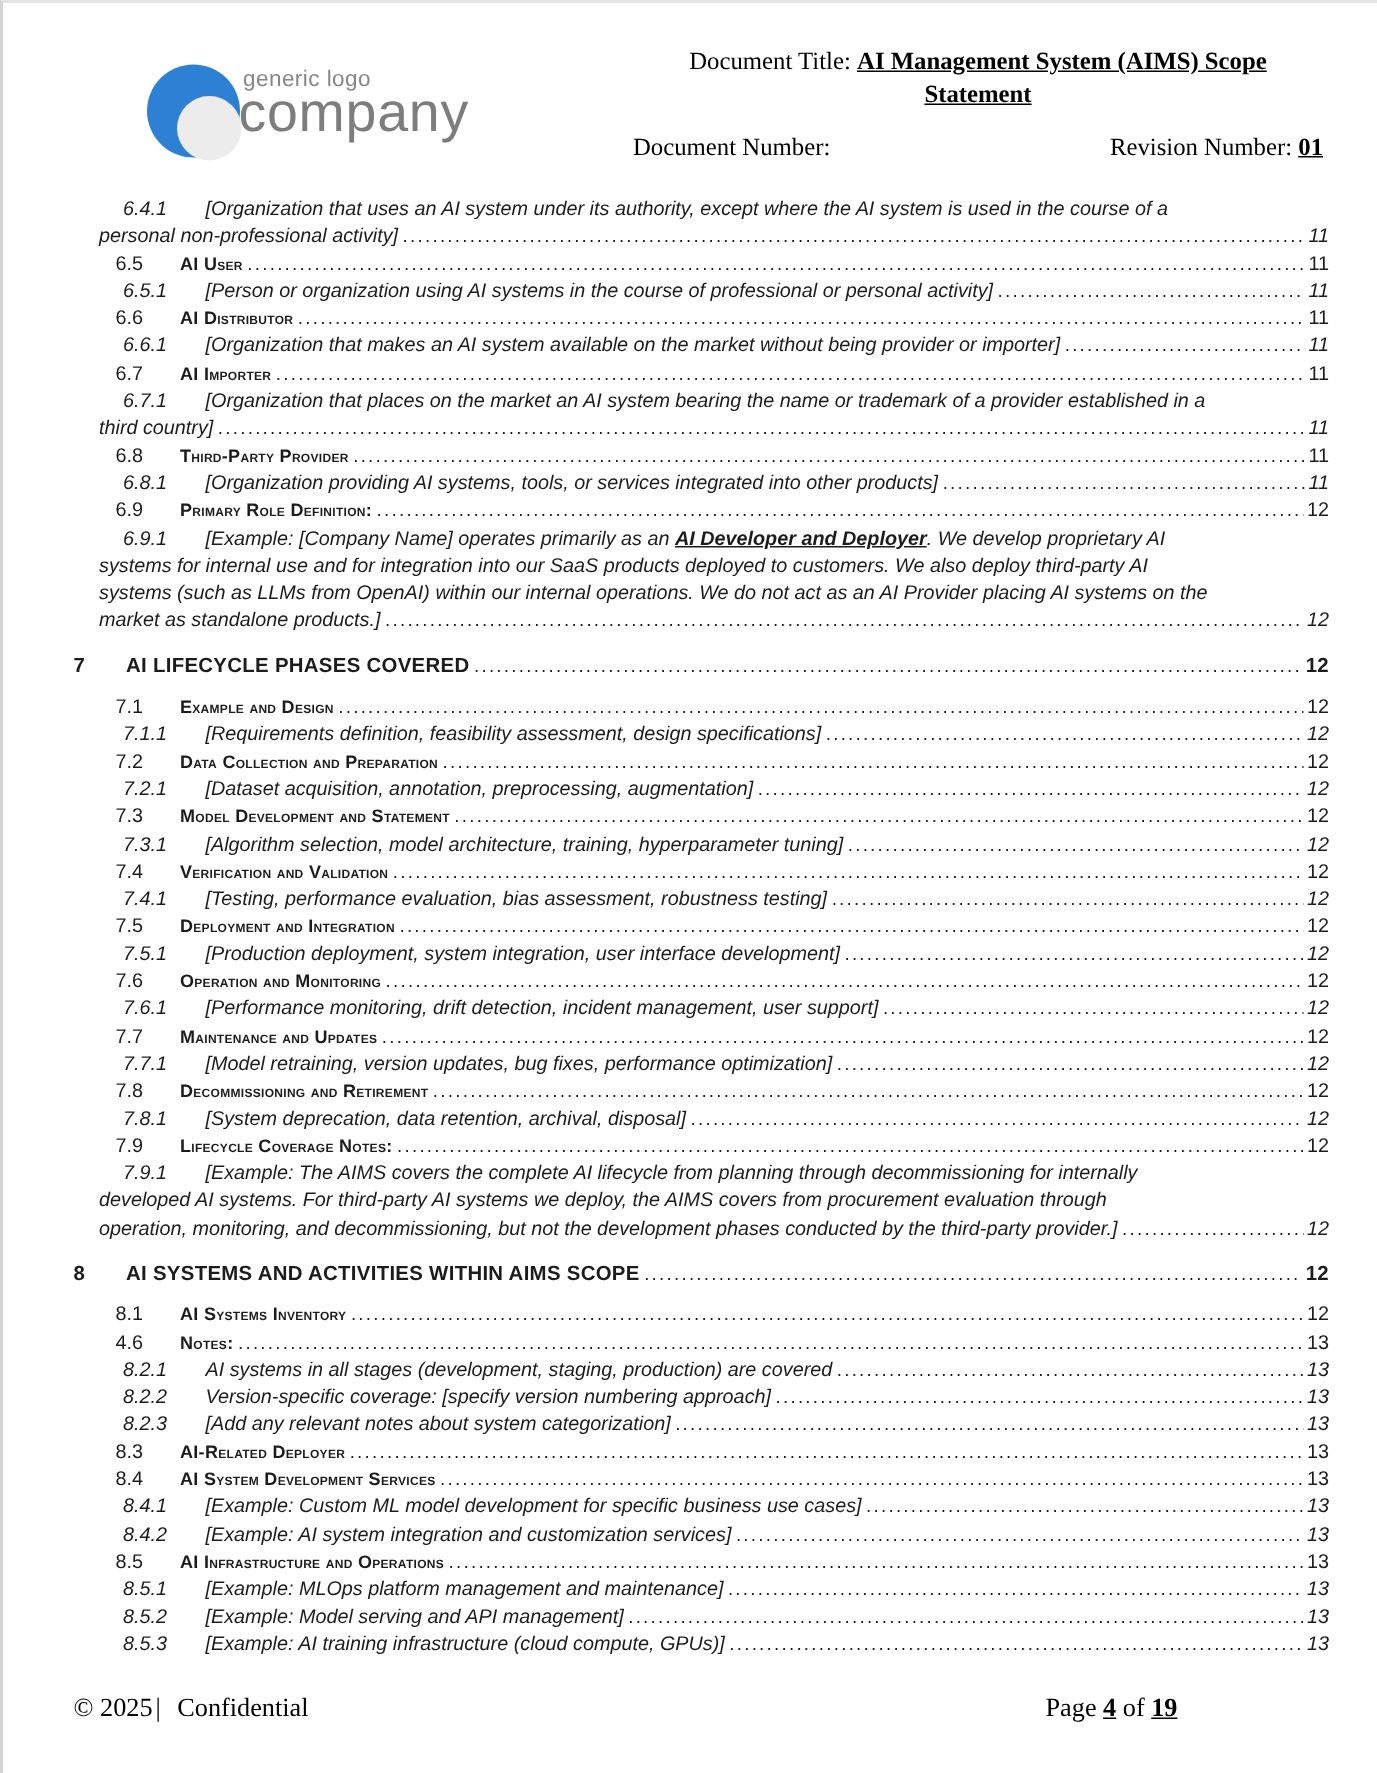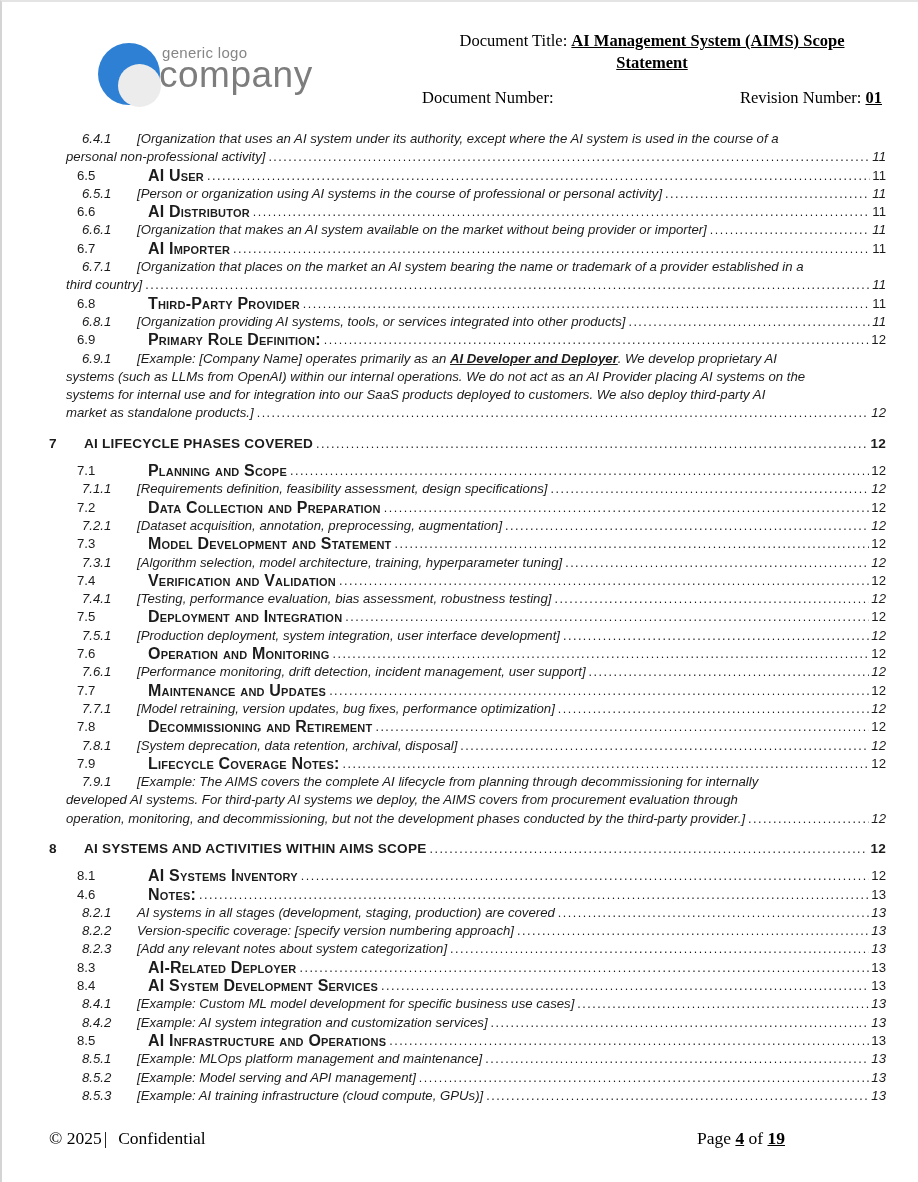--- a/index.html
+++ b/index.html
@@ -24,21 +24,21 @@
   .toc-line.last .toc-text{flex:0 0 auto;white-space:pre;}
   .toc-dots{flex:1 1 0;min-width:8px;overflow:hidden;white-space:nowrap;margin:0 2px 0 3px;font-style:normal;font-weight:400;font-size:12.5px;letter-spacing:1.5px;color:#1c1c1c;}
   .toc-dots::after{content:"..................................................................................................................................................................................................................................................................................................................................................";}
   .toc-num{display:inline-block;flex:0 0 auto;}
   .toc-page{flex:0 0 auto;}
   .level1{margin-top:12px;margin-bottom:9px;}
   .level1 .toc-line{font-size:13.6px;font-weight:700;letter-spacing:.2px;}
   .level1 .toc-num{width:35px;}
   .level2{padding-left:28px;}
   .level2 .toc-num{width:43px;font-weight:400;}
-  .level2 .toc-text{font-weight:700;font-variant:small-caps;font-size:16px;letter-spacing:.2px;margin-left:28px;}
+  .level2 .toc-text{font-weight:700;font-variant:small-caps;font-size:12px;letter-spacing:.2px;}
   .level3{padding-left:17px;}
   .level3 .toc-num{width:55px;margin-left:16px;font-style:italic;}
   .level3 .toc-text,.level3 .toc-page{font-style:italic;}
   .level3 .toc-line.cont{font-style:italic;}
   
   .footer{position:absolute;top:1126px;left:47px;right:32px;height:30px;font-family:"Liberation Serif",serif;font-size:17.5px;color:#000;}
   .copyright{position:absolute;left:0;top:0;white-space:pre;}
   .copyright .sep{margin-left:2px;}
   .copyright .conf{margin-left:11px;}
   .page-indicator{position:absolute;left:613px;top:0;white-space:pre;margin-left:35px;}
@@ -138,40 +138,40 @@
     <div class="toc-entry level2">
       <div class="toc-line first last">
         <span class="toc-num">6.9</span>
         <span class="toc-text">Primary Role Definition:</span>
         <span class="toc-dots"></span>
         <span class="toc-page">12</span>
       </div>
     </div>
     <div class="toc-entry level3">
       <div class="toc-line first"><span class="toc-num">6.9.1</span><span class="toc-text">[Example: [Company Name] operates primarily as an <b>AI Developer and Deployer</b>. We develop proprietary AI</span></div>
+      <div class="toc-line cont"><span class="toc-text">systems for internal use and for integration into our SaaS products deployed to customers. We also deploy third-party AI</span></div>
       <div class="toc-line cont"><span class="toc-text">systems (such as LLMs from OpenAI) within our internal operations. We do not act as an AI Provider placing AI systems on the</span></div>
-      <div class="toc-line cont"><span class="toc-text">systems for internal use and for integration into our SaaS products deployed to customers. We also deploy third-party AI</span></div>
       <div class="toc-line cont last">
         <span class="toc-text">market as standalone products.]</span>
         <span class="toc-dots"></span>
         <span class="toc-page">12</span>
       </div>
     </div>
     <div class="toc-entry level1">
       <div class="toc-line first last">
         <span class="toc-num">7</span>
         <span class="toc-text">AI LIFECYCLE PHASES COVERED</span>
         <span class="toc-dots"></span>
         <span class="toc-page">12</span>
       </div>
     </div>
     <div class="toc-entry level2">
       <div class="toc-line first last">
         <span class="toc-num">7.1</span>
-        <span class="toc-text">Planning and Scope</span>
+        <span class="toc-text">Example and Design</span>
         <span class="toc-dots"></span>
         <span class="toc-page">12</span>
       </div>
     </div>
     <div class="toc-entry level3">
       <div class="toc-line first last">
         <span class="toc-num">7.1.1</span>
         <span class="toc-text">[Requirements definition, feasibility assessment, design specifications]</span>
         <span class="toc-dots"></span>
         <span class="toc-page">12</span>

